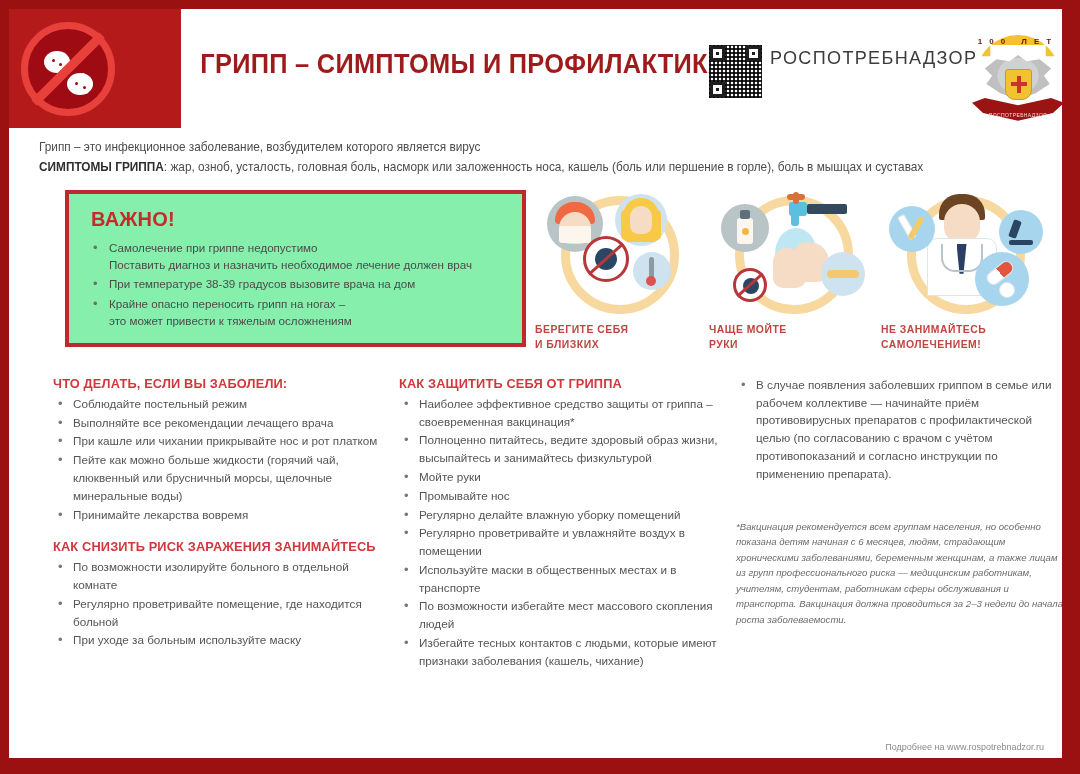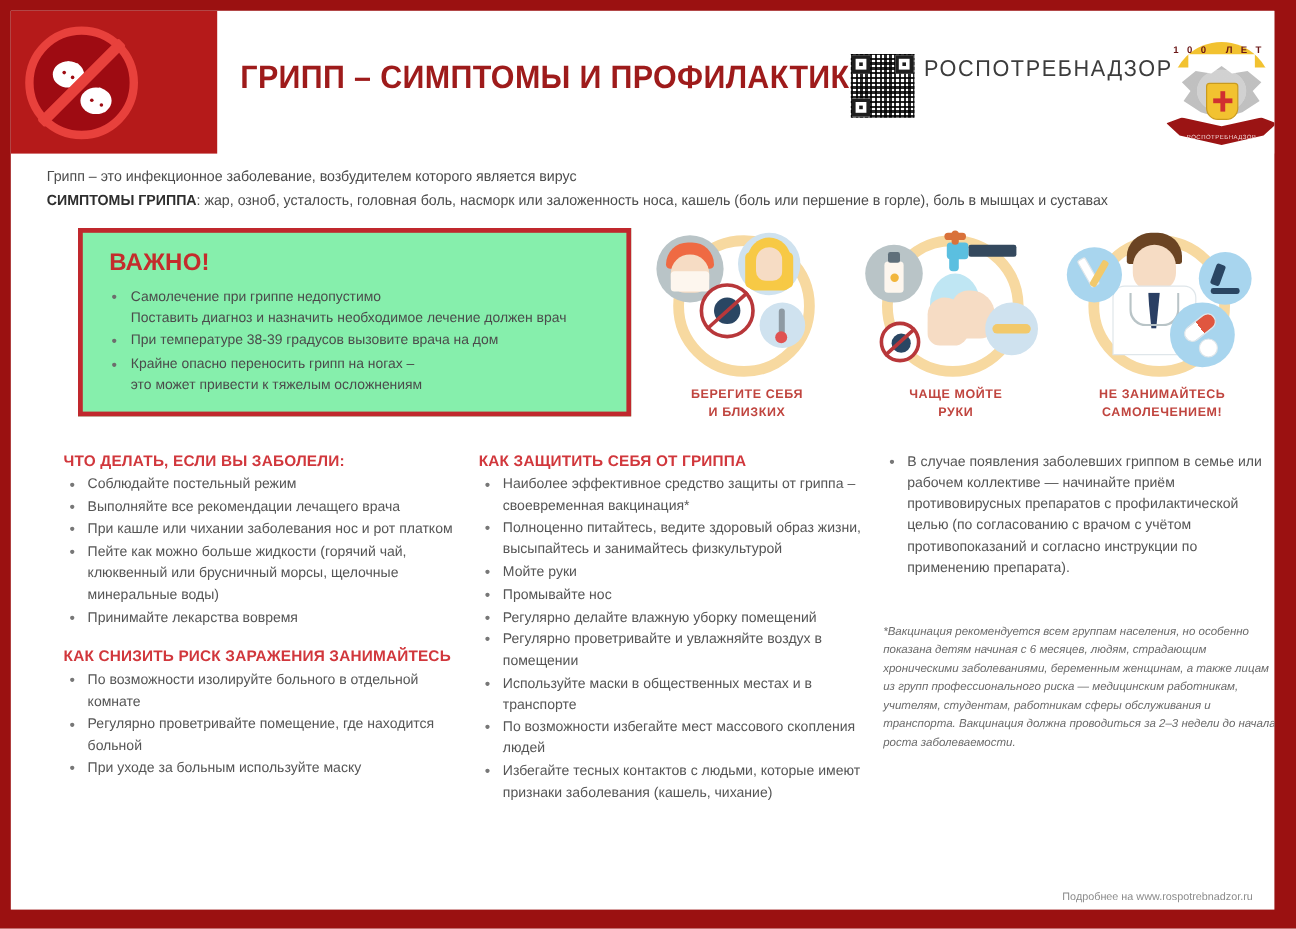--- a/index.html
+++ b/index.html
@@ -287,21 +287,21 @@
   .illus {
     position: absolute;
     left: 520px; top: 0;
     width: 540px; height: 180px;
   }
   .illu {
     position: absolute;
     top: 0;
     width: 175px;
     height: 180px;
-    text-align: center;
+    text-align: left;
   }
   .illu.i1 { left: 6px; }
   .illu.i2 { left: 180px; }
   .illu.i3 { left: 352px; }
   .illu .art {
     position: relative;
     width: 160px; height: 126px;
     margin: 0 auto;
   }
   .ring {
@@ -636,21 +636,21 @@
       </div>
     </div>
 
     <div class="body3">
 
       <div class="col c1">
         <div class="sec-head">ЧТО ДЕЛАТЬ, ЕСЛИ ВЫ ЗАБОЛЕЛИ:</div>
         <ul class="bullets">
           <li>Соблюдайте постельный режим</li>
           <li>Выполняйте все рекомендации лечащего врача</li>
-          <li>При кашле или чихании заболевания нос и рот платком</li>
+          <li>При кашле или чихании прикрывайте нос и рот платком</li>
           <li>Пейте как можно больше жидкости (горячий чай, клюквенный или брусничный морсы, щелочные минеральные воды)</li>
           <li>Принимайте лекарства вовремя</li>
         </ul>
 
         <div class="sec-head gap">КАК СНИЗИТЬ РИСК ЗАРАЖЕНИЯ ЗАНИМАЙТЕСЬ</div>
         <ul class="bullets">
           <li>По возможности изолируйте больного в отдельной комнате</li>
           <li>Регулярно проветривайте помещение, где находится больной</li>
           <li>При уходе за больным используйте маску</li>
         </ul>

